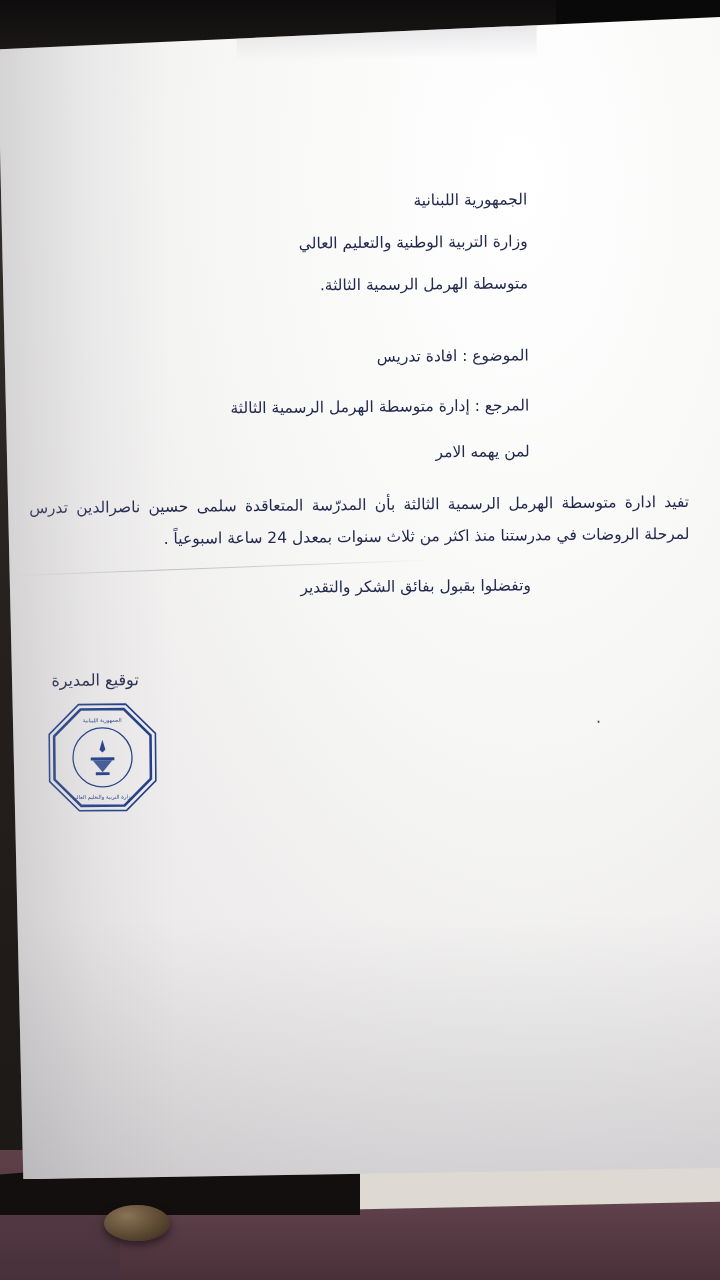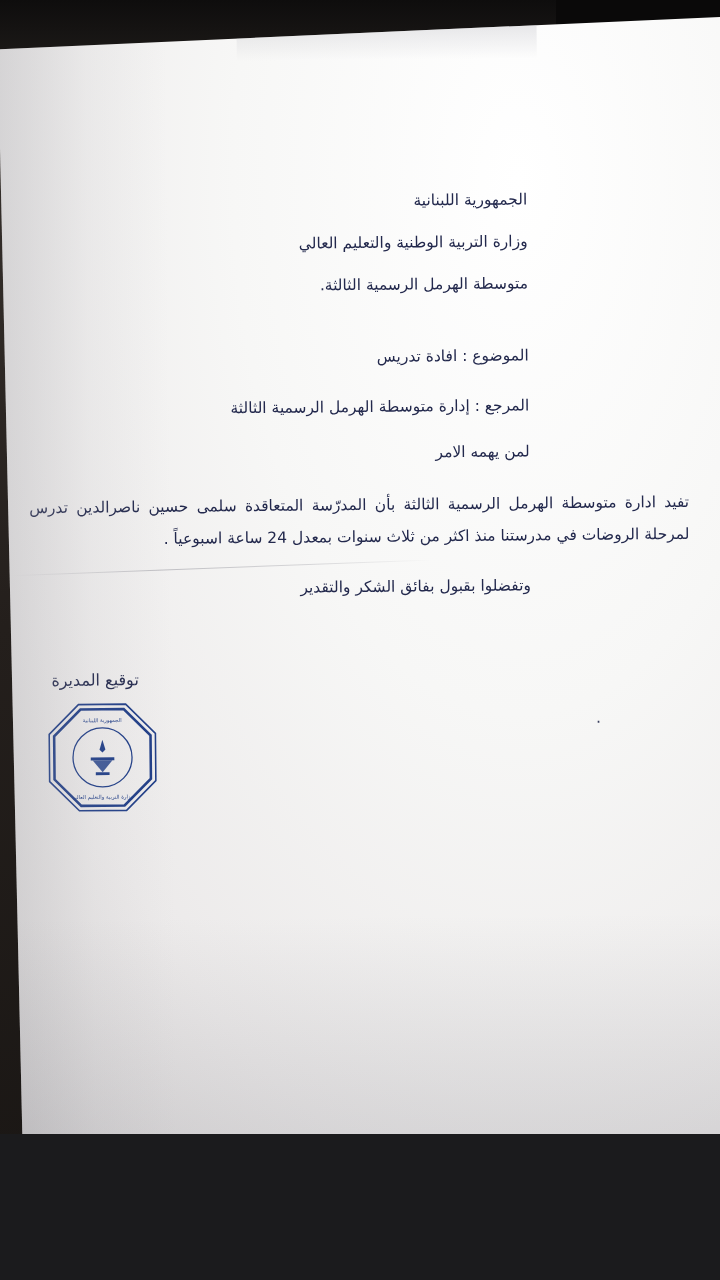--- a/index.html
+++ b/index.html
@@ -3,21 +3,21 @@
 <meta charset="utf-8">
 <style>
   html, body {
     margin: 0;
     padding: 0;
     background: #1b1b1d;
   }
   #scene {
     position: relative;
     width: 720px;
-    height: 1134px;
+    height: 1280px;
     overflow: hidden;
     background: #2a2420;
     font-family: "Liberation Sans", sans-serif;
   }
 
   
   .bg-desk {
     position: absolute;
     inset: 0;
     background: linear-gradient(160deg, #3a3430 0%, #241f1c 45%, #171412 100%);

